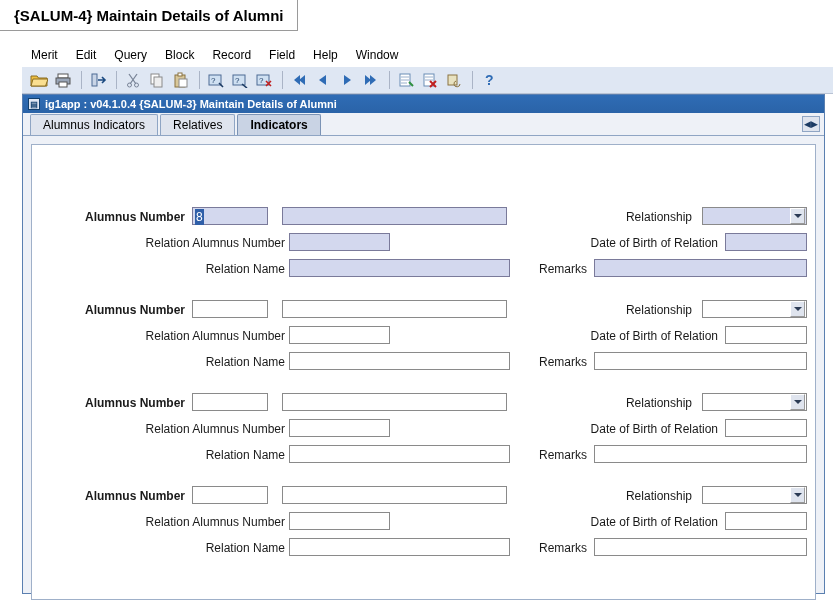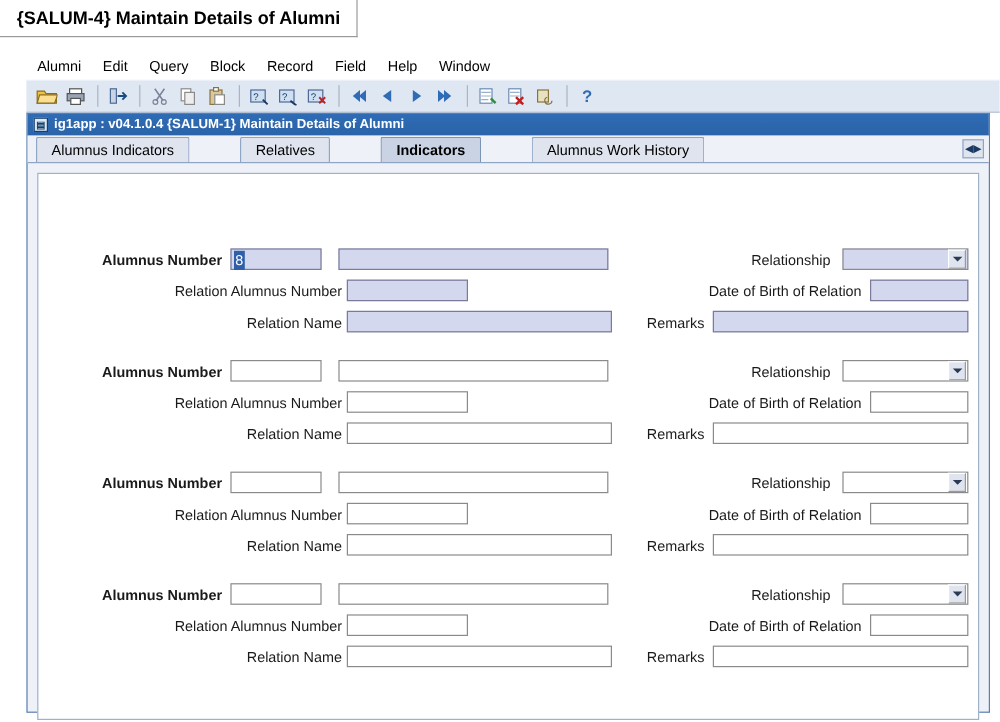--- a/index.html
+++ b/index.html
@@ -130,21 +130,20 @@
   
   .tabstrip {
     position: relative;
     height: 23px;
     background: #eef1f7;
     border-bottom: 1px solid #8fa5c4;
     display: flex;
     align-items: flex-end;
     padding-left: 7px;
     box-sizing: border-box;
-    gap: 40px;
   }
   .tab {
     height: 21px;
     padding: 0 12px;
     display: flex;
     align-items: center;
     font-size: 12px;
     color: #000000;
     background: #dfe4ee;
     border: 1px solid #8fa5c4;
@@ -271,21 +270,21 @@
 </head>
 <body>
 
 <div class="window-titlebar">
   <div class="window-title-tab">
     <span>{SALUM-4} Maintain Details of Alumni</span>
   </div>
 </div>
 
 <div class="menubar">
-  <div class="menu-item">Alumni</div>
+  <div class="menu-item">Merit</div>
   <div class="menu-item">Edit</div>
   <div class="menu-item">Query</div>
   <div class="menu-item">Block</div>
   <div class="menu-item">Record</div>
   <div class="menu-item">Field</div>
   <div class="menu-item">Help</div>
   <div class="menu-item">Window</div>
 </div>
 
 <div class="toolbar">
@@ -401,28 +400,27 @@
     <svg width="18" height="16" viewBox="0 0 18 16">
       <text x="5" y="13" font-size="14" fill="#2f6cb5" font-family="sans-serif" font-weight="bold">?</text>
     </svg>
   </div>
 </div>
 
 <div class="app-window">
 
   <div class="app-titlebar">
     <span class="app-title-icon">▤</span>
-    <span>ig1app : v04.1.0.4  {SALUM-1} Maintain Details of Alumni</span>
+    <span>ig1app : v04.1.0.4  {SALUM-3} Maintain Details of Alumni</span>
   </div>
 
   <div class="tabstrip">
     <div class="tab">Alumnus Indicators</div>
     <div class="tab">Relatives</div>
     <div class="tab active">Indicators</div>
-    <div class="tab">Alumnus Work History</div>
     <div class="tab-scroller">◀▶</div>
   </div>
 
   <div class="canvas">
 
     <div class="record-block" style="top:62px;">
       <div class="fld-label bold" style="left:10px; top:3px; width:143px;">Alumnus Number</div>
       <div class="textbox current" style="left:160px; top:0px; width:76px;">
         <span class="sel-highlight" style="left:2px; top:1px;">8</span>
       </div>

